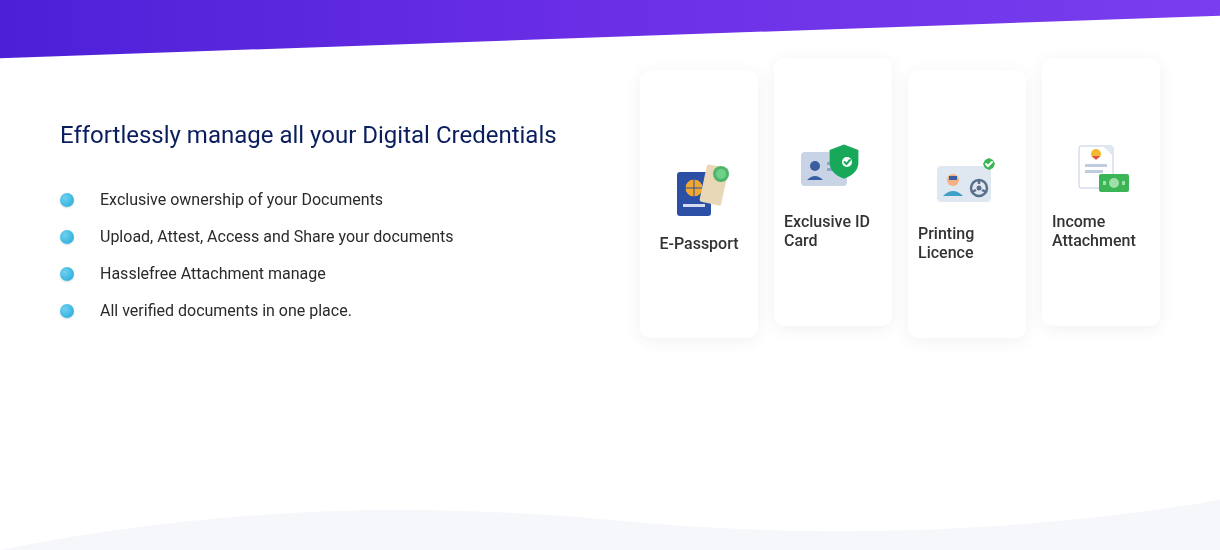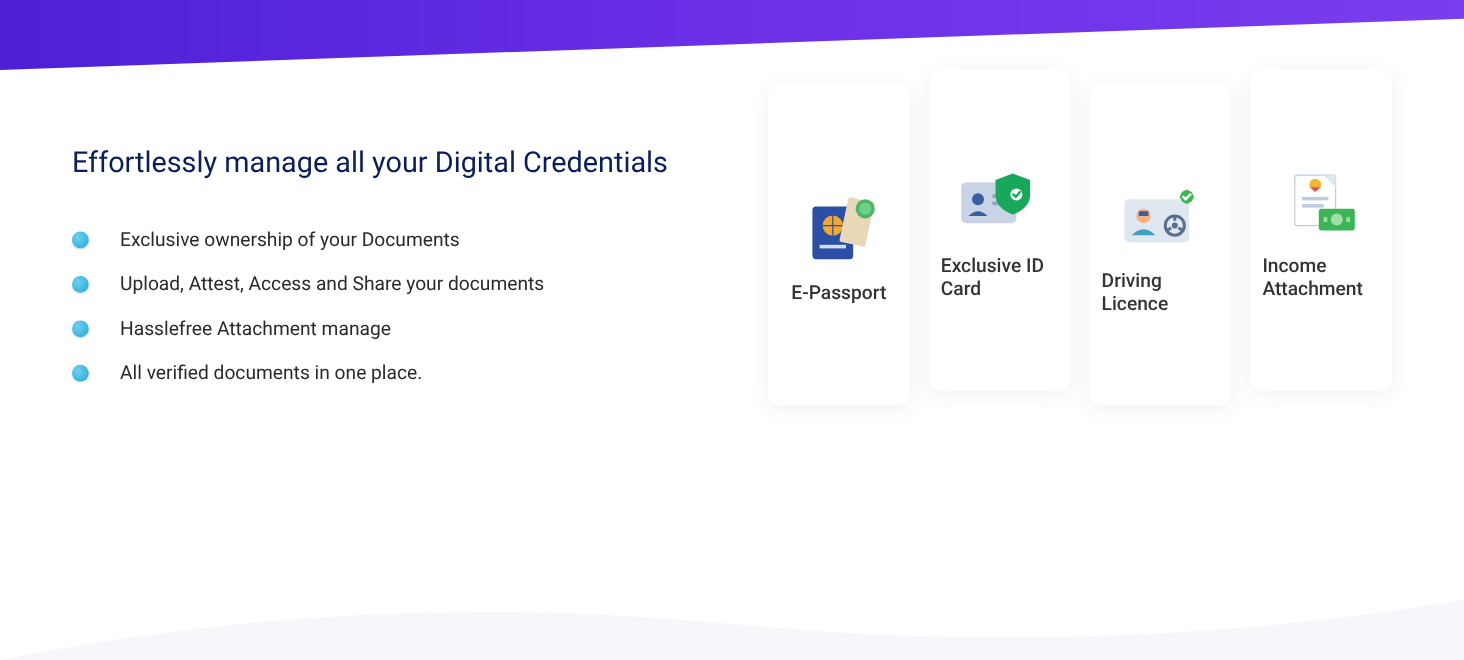--- a/index.html
+++ b/index.html
@@ -176,21 +176,21 @@
           <path d="M16 46 Q26 36 36 46" fill="#3fa0c8"></path>
           <circle cx="52" cy="38" r="8" fill="none" stroke="#5a6f8a" stroke-width="2.5"></circle>
           <circle cx="52" cy="38" r="2.5" fill="#5a6f8a"></circle>
           <line x1="52" y1="30" x2="52" y2="34" stroke="#5a6f8a" stroke-width="2.5"></line>
           <line x1="45" y1="42" x2="49" y2="40" stroke="#5a6f8a" stroke-width="2.5"></line>
           <line x1="59" y1="42" x2="55" y2="40" stroke="#5a6f8a" stroke-width="2.5"></line>
           <path d="M58 10 L62 8 L66 10 L68 14 L66 18 L62 20 L58 18 L56 14 Z" fill="#3cb557"></path>
           <path d="M59 14 L61 16 L65 12" stroke="#ffffff" stroke-width="2" fill="none" stroke-linecap="round"></path>
         </svg>
       </div>
-      <span class="card-label">Driving Licence</span>
+      <span class="card-label">Printing Licence</span>
     </div>
 
     <div class="card">
       <div class="card-icon">
         <svg width="80" height="60" viewBox="0 0 80 60">
           <rect x="18" y="8" width="34" height="42" rx="2" fill="#ffffff" stroke="#c0cbe0" stroke-width="1"></rect>
           <path d="M42 8 L52 8 L52 18 Z" fill="#dfe8f0"></path>
           <rect x="24" y="26" width="22" height="3" fill="#c0cbe0"></rect>
           <rect x="24" y="32" width="18" height="3" fill="#c0cbe0"></rect>
           <circle cx="35" cy="16" r="5" fill="#f4b830"></circle>

